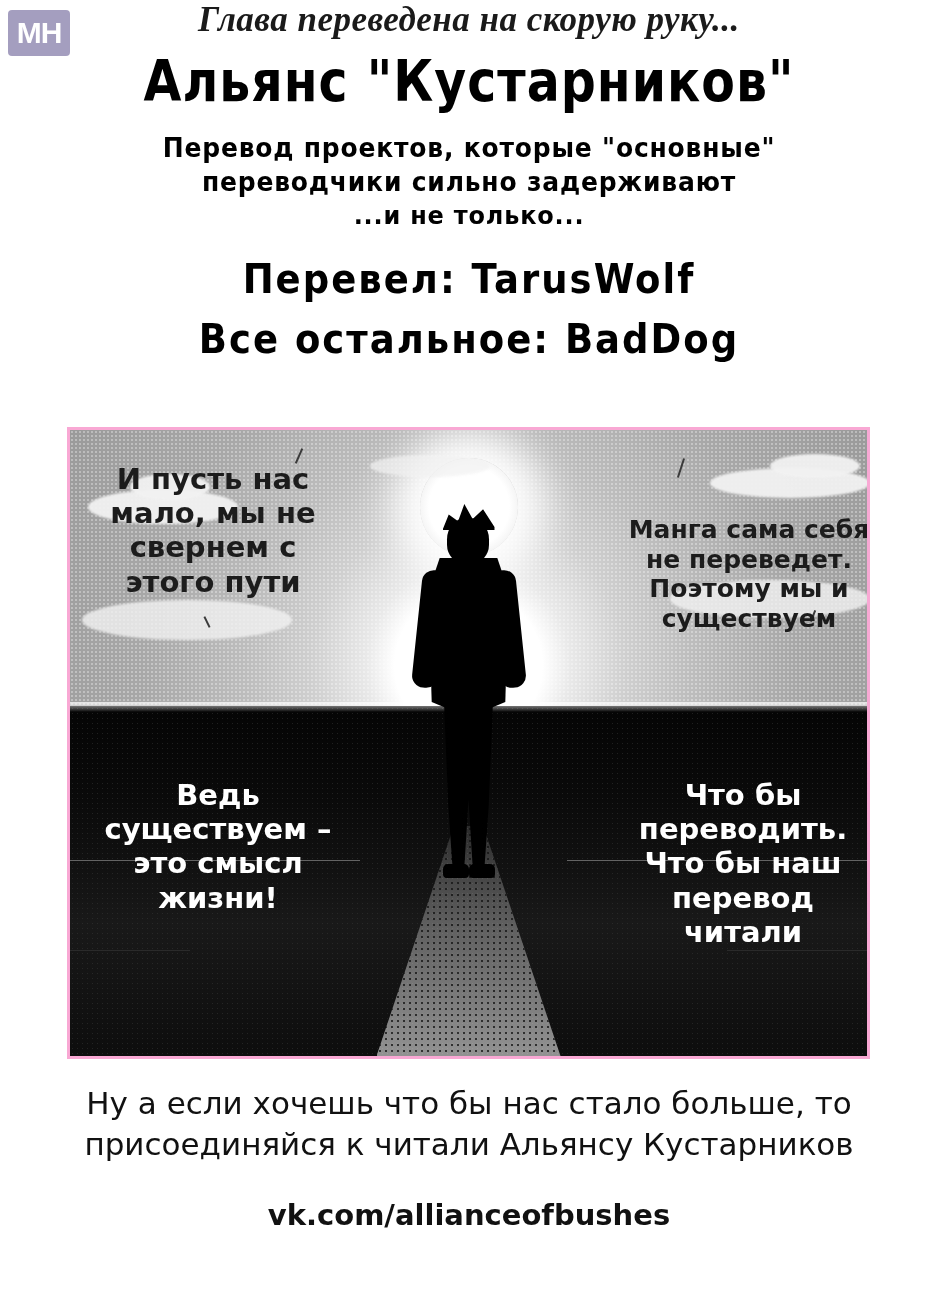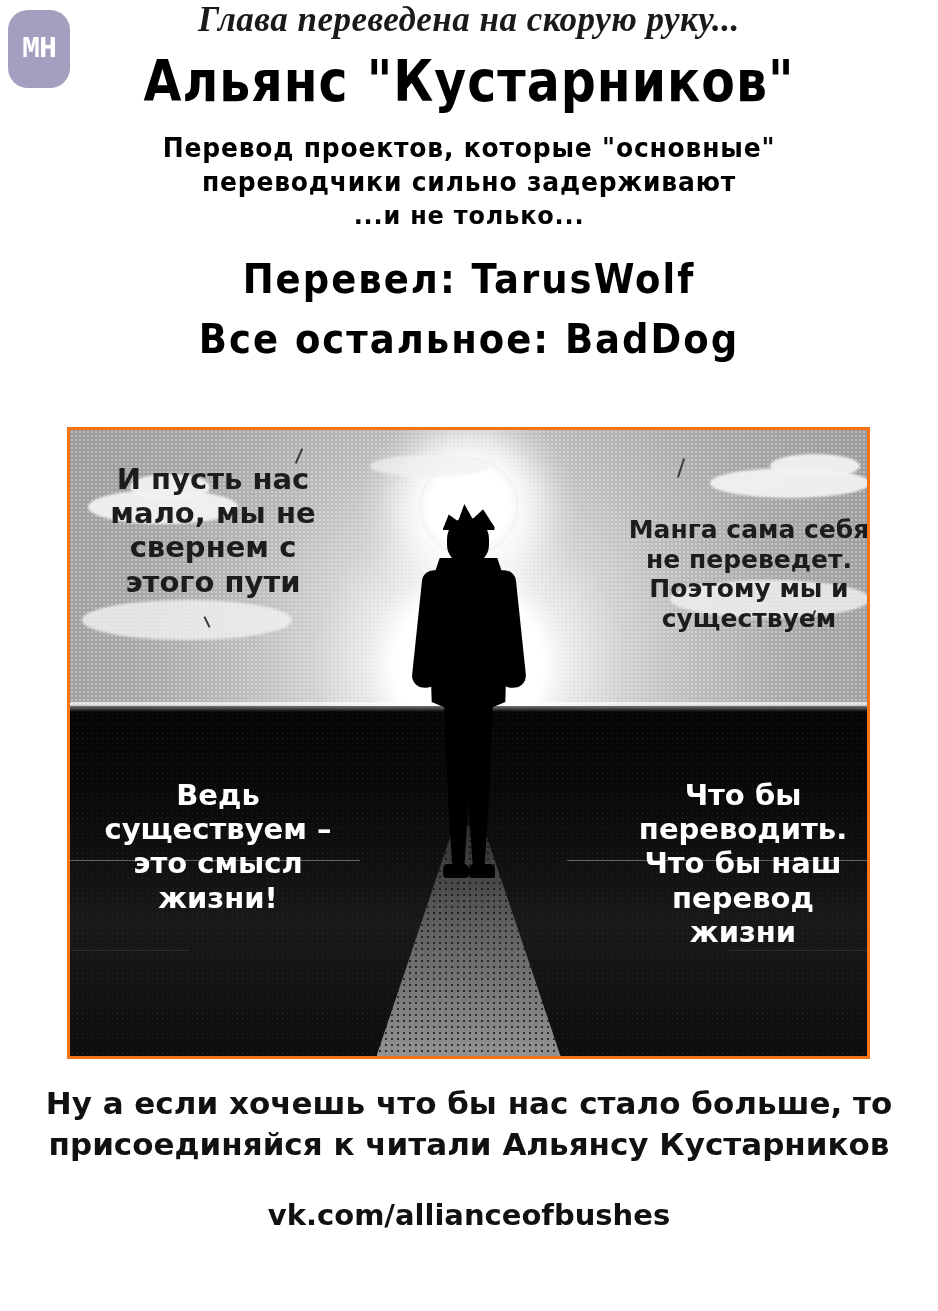--- a/index.html
+++ b/index.html
@@ -17,28 +17,28 @@
 
   
   .watermark {
     position: absolute;
     top: 10px; left: 8px;
     display: flex; align-items: center;
     z-index: 5;
     opacity: 0.55;
   }
   .wm-logo {
-    width: 62px; height: 78px;
-    border-radius: 20px;
+    width: 62px; height: 46px;
+    border-radius: 4px;
     background: #5b4f8c;
     display: flex; align-items: center; justify-content: center;
     color: #fff;
     font-size: 30px; font-weight: bold;
     letter-spacing: -1px;
-    font-family: Liberation Mono, monospace;
+    font-family: Liberation Sans, sans-serif;
   }
   .wm-text {
     margin-left: 10px;
     font-size: 25px;
     font-weight: bold;
     color: #cfc7dd;
     font-family: "Liberation Sans", sans-serif;
     letter-spacing: 0.5px;
   }
 
@@ -85,21 +85,21 @@
     letter-spacing: 2px;
     color: #000;
     transform: scaleY(1.12);
   }
 
   
   .panel {
     position: absolute;
     left: 67px; top: 427px;
     width: 803px; height: 632px;
-    border: 3px solid #f97316;
+    border: 3px solid #f9a8d4;
     overflow: hidden;
     background: #fff;
   }
   
   .sky {
     position: absolute; left: 0; top: 0; right: 0; height: 280px;
     background:
       radial-gradient(circle at 50% 84%, #ffffff 0%, #ffffff 16%, #e9e9e9 22%, #cfcfcf 34%, #bdbdbd 48%, #a8a8a8 70%, #9a9a9a 100%);
   }
   .sky:after {
@@ -211,21 +211,21 @@
   .cap-tr { left: 555px; top: 62px;  width: 248px; font-size: 25px; margin-top: 23px; }
   .cap-bl { left: 20px;  top: 348px; width: 256px; font-size: 29px; }
   .cap-br { left: 548px; top: 348px; width: 250px; font-size: 29px; }
 
   
   .outro {
     position: absolute;
     left: 0; top: 1083px; width: 938px;
     text-align: center;
     font-family: "DejaVu Sans", sans-serif;
-    font-weight: 700;
+    font-weight: 400;
     font-size: 31px;
     line-height: 1.32;
     color: #111;
   }
   .link {
     position: absolute;
     left: 0; top: 1198px; width: 938px;
     text-align: center;
     font-family: "DejaVu Sans", sans-serif;
     font-weight: 600;
@@ -289,20 +289,20 @@
     <div class="f-armR"></div>
     <div class="f-torso"></div>
     <div class="f-legs"></div>
     <div class="f-shoeL"></div>
     <div class="f-shoeR"></div>
   </div>
 
   <div class="cap light cap-tl">И пусть нас мало, мы не свернем с этого пути</div>
   <div class="cap light cap-tr">Манга сама себя не переведет. Поэтому мы и существуем</div>
   <div class="cap dark cap-bl">Ведь существуем – это смысл жизни!</div>
-  <div class="cap dark cap-br">Что бы переводить. Что бы наш перевод жизни</div>
+  <div class="cap dark cap-br">Что бы переводить. Что бы наш перевод читали</div>
 </div>
 
 <div class="outro">
   <div>Ну а если хочешь что бы нас стало больше, то</div>
   <div>присоединяйся к читали Альянсу Кустарников</div>
 </div>
 <div class="link">vk.com/allianceofbushes</div>
 
 </body></html>

